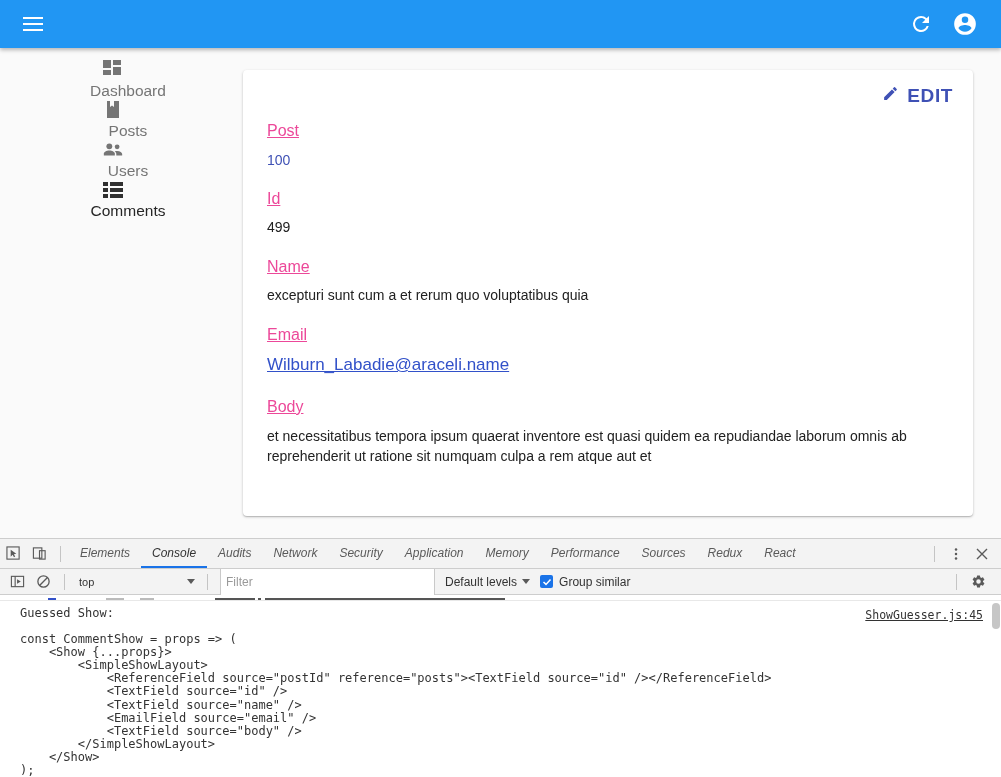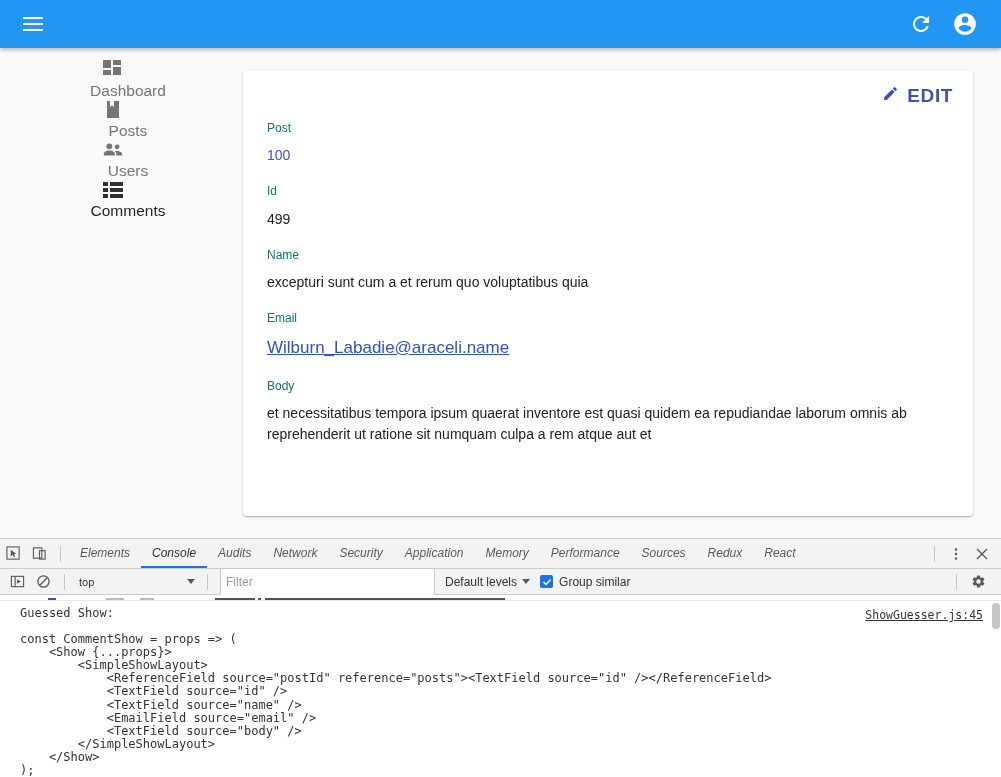--- a/index.html
+++ b/index.html
@@ -123,24 +123,25 @@
     font-weight: 600;
     letter-spacing: .6px;
     font-family: "Liberation Sans", sans-serif;
     cursor: pointer;
     border-radius: 2px;
   }
   #card-body { padding: 0 24px 10px 24px; }
 
   .field { margin-bottom: 20px; }
   .field-label {
-    font-size: 12px;
-    color: #0f766e;
+    font-size: 16px;
+    color: #ec4899;
     margin-bottom: 10px;
     line-height: 1.1;
+    text-decoration: underline;
   }
   .field-value {
     font-size: 14px;
     color: #212121;
     line-height: 1.45;
   }
   .field-value.link {
     color: #3f51b5;
     text-decoration: none;
   }

